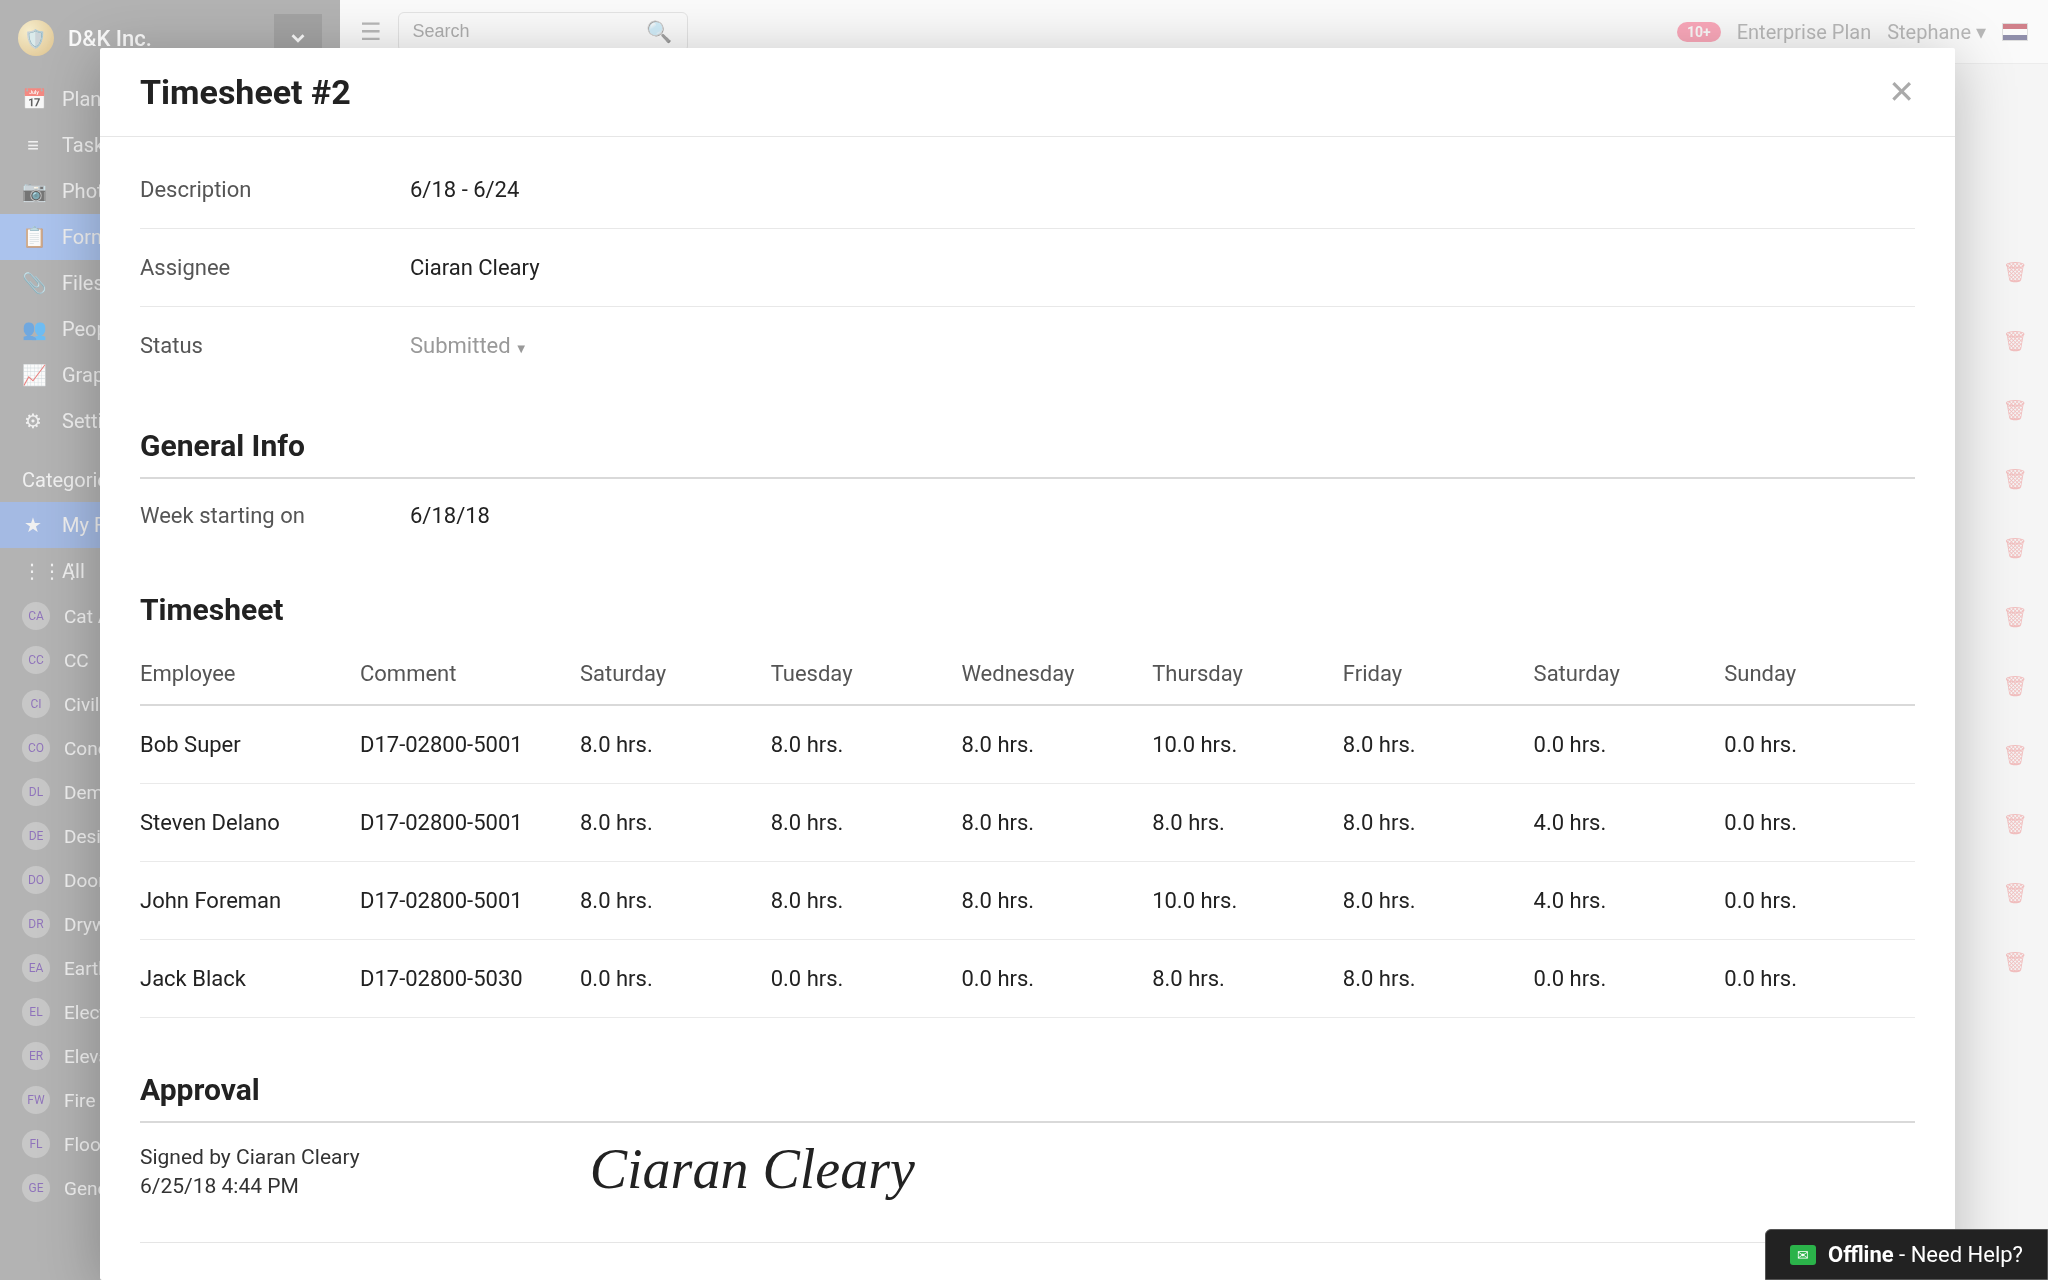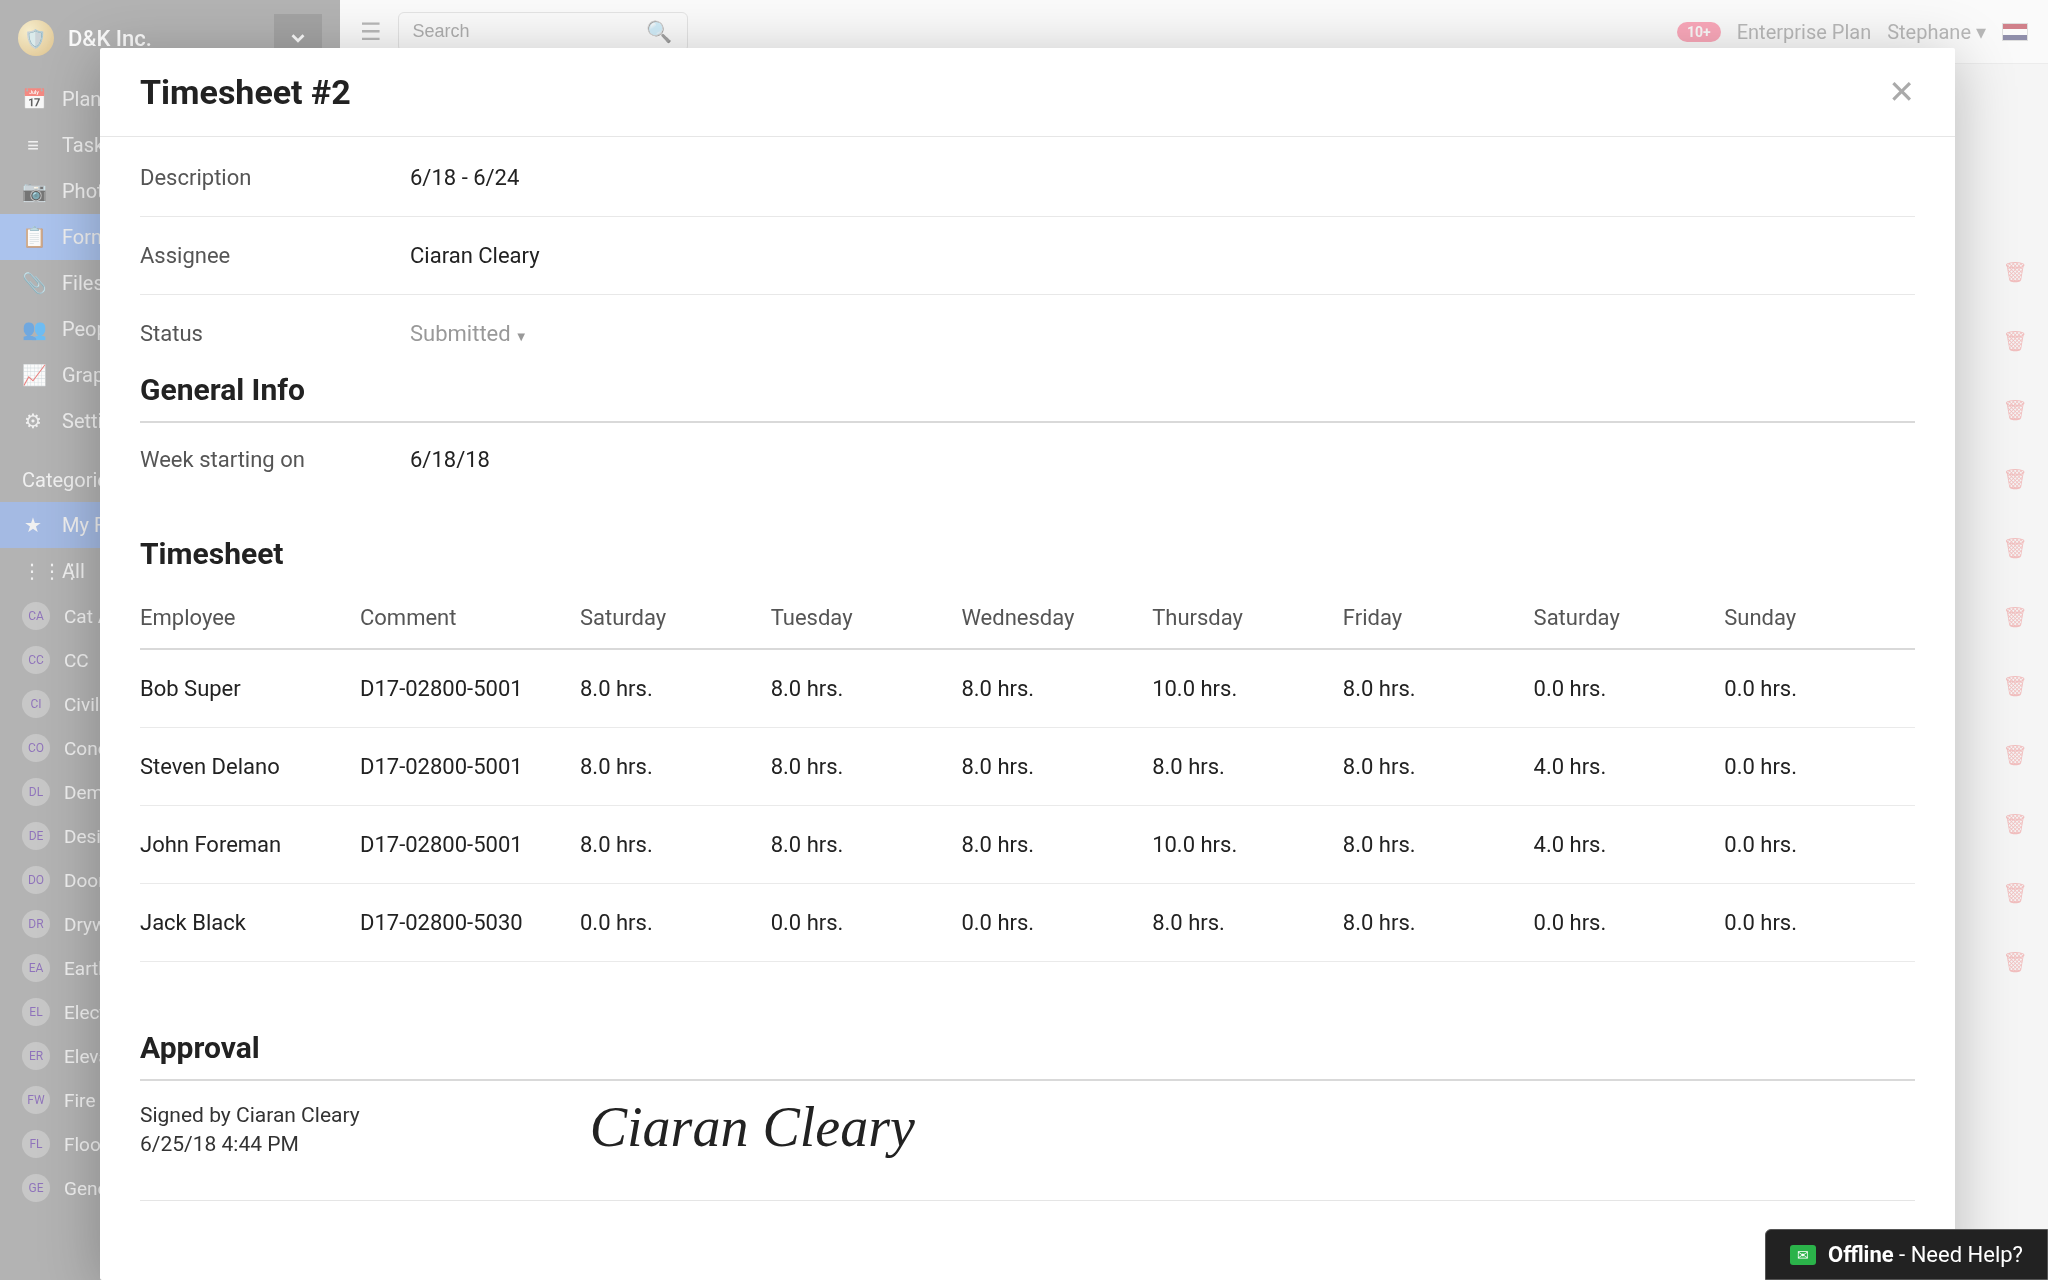--- a/index.html
+++ b/index.html
@@ -122,20 +122,21 @@
       position: absolute;
       left: 100px;
       top: 48px;
       width: 1855px;
       height: 1232px;
       background: #fff;
       box-shadow: 0 10px 60px rgba(0,0,0,0.25);
       border-radius: 2px;
       display: flex; flex-direction: column;
       overflow: hidden;
+      gap: 12px;
     }
     .modal-header {
       display: flex; align-items: center; justify-content: space-between;
       padding: 24px 40px 24px 40px;
       border-bottom: 1px solid #e6e6e6;
     }
     .modal-title { font-size: 34px; font-weight: 700; color: #222; }
     .close-btn { font-size: 32px; color: #aaa; cursor: pointer; }
     .modal-body {
       padding: 20px 40px 40px 40px;
@@ -148,21 +149,21 @@
       padding: 26px 0;
       border-bottom: 1px solid #e8e8e8;
       font-size: 22px;
     }
     .field-row:first-child { padding-top: 8px; }
     .field-label { width: 270px; color: #555; }
     .field-value { color: #222; }
     .field-value.muted { color: #999; }
     .dropdown-caret { font-size: 13px; color: #999; margin-left: 4px; }
     .section-title {
-      font-size: 30px; font-weight: 700; 
+      font-size: 30px; font-weight: 700; margin-top: 44px;
       padding-bottom: 14px;
       border-bottom: 2px solid #d9d9d9;
       color: #222;
     }
     .section-title.noline { border-bottom: none; padding-bottom: 4px;}
     .info-row {
       display: flex; align-items: center;
       padding: 24px 0 10px 0;
       font-size: 22px;
     }
@@ -448,21 +449,21 @@
             <div>0.0  hrs.</div>
             <div>0.0  hrs.</div>
             <div>8.0  hrs.</div>
             <div>8.0  hrs.</div>
             <div>0.0  hrs.</div>
             <div>0.0  hrs.</div>
           </div>
         </div>
     </div>
 
-    <div class="section-title" style="margin-top:68px">Approval</div>
+    <div class="section-title" style="margin-top:54px">Approval</div>
     <div class="approval-row">
       <div class="signed-info">
         <div>Signed by Ciaran Cleary</div>
         <div>6/25/18 4:44 PM</div>
       </div>
       <div class="signature">Ciaran Cleary</div>
     </div>
   </div>
 </div>
 

